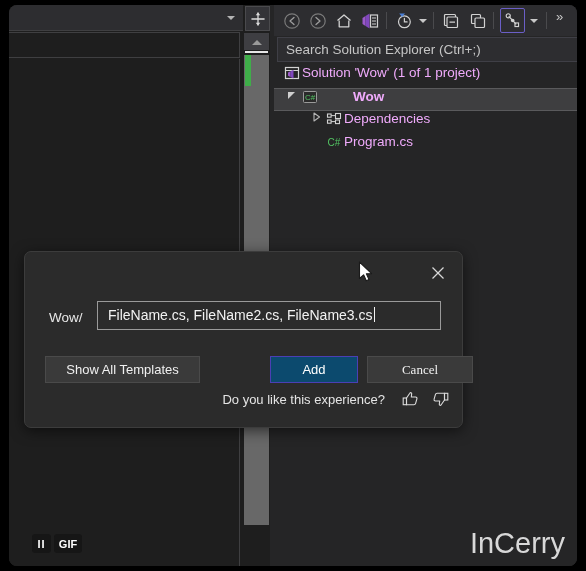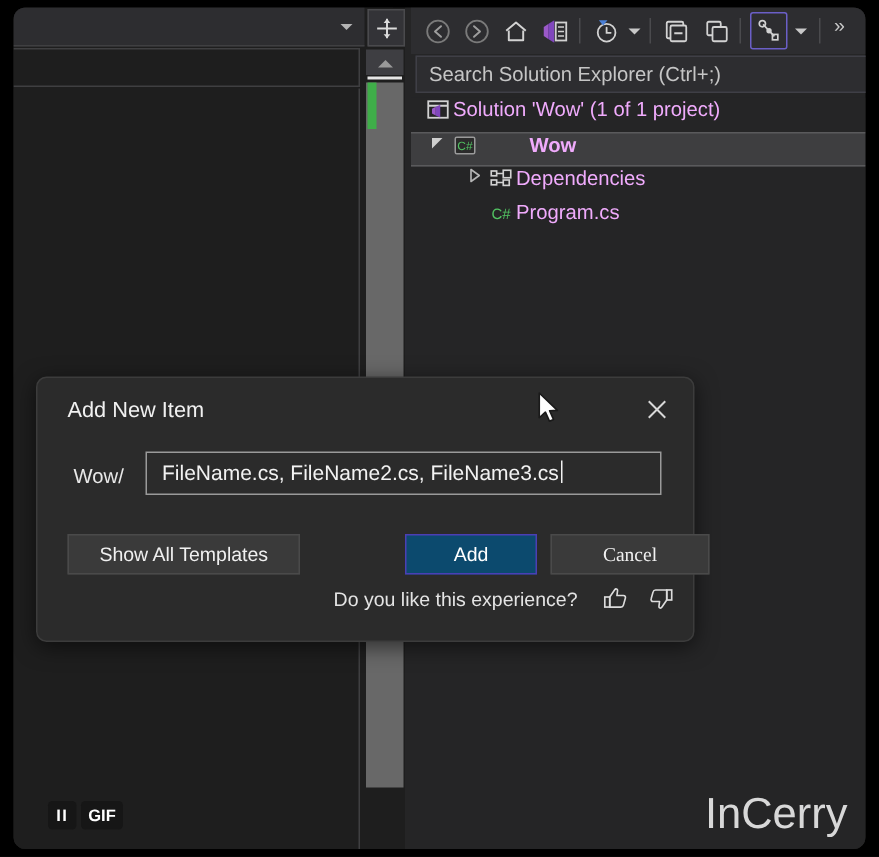--- a/index.html
+++ b/index.html
@@ -548,21 +548,20 @@
             </svg>
           </div>
           <div class="tree-label">Program.cs</div>
         </div>
 
       </div>
     </div>
 
     <div class="dialog">
 
-      <div class="dlg-title">Add New Item</div>
 
       <div class="dlg-close">
         <svg width="14" height="14" viewBox="0 0 14 14">
           <line x1="1.5" y1="1.5" x2="12.5" y2="12.5" stroke="#d8d8d8" stroke-width="1.3"></line>
           <line x1="12.5" y1="1.5" x2="1.5" y2="12.5" stroke="#d8d8d8" stroke-width="1.3"></line>
         </svg>
       </div>
 
       <div class="dlg-prefix">Wow/</div>
 

